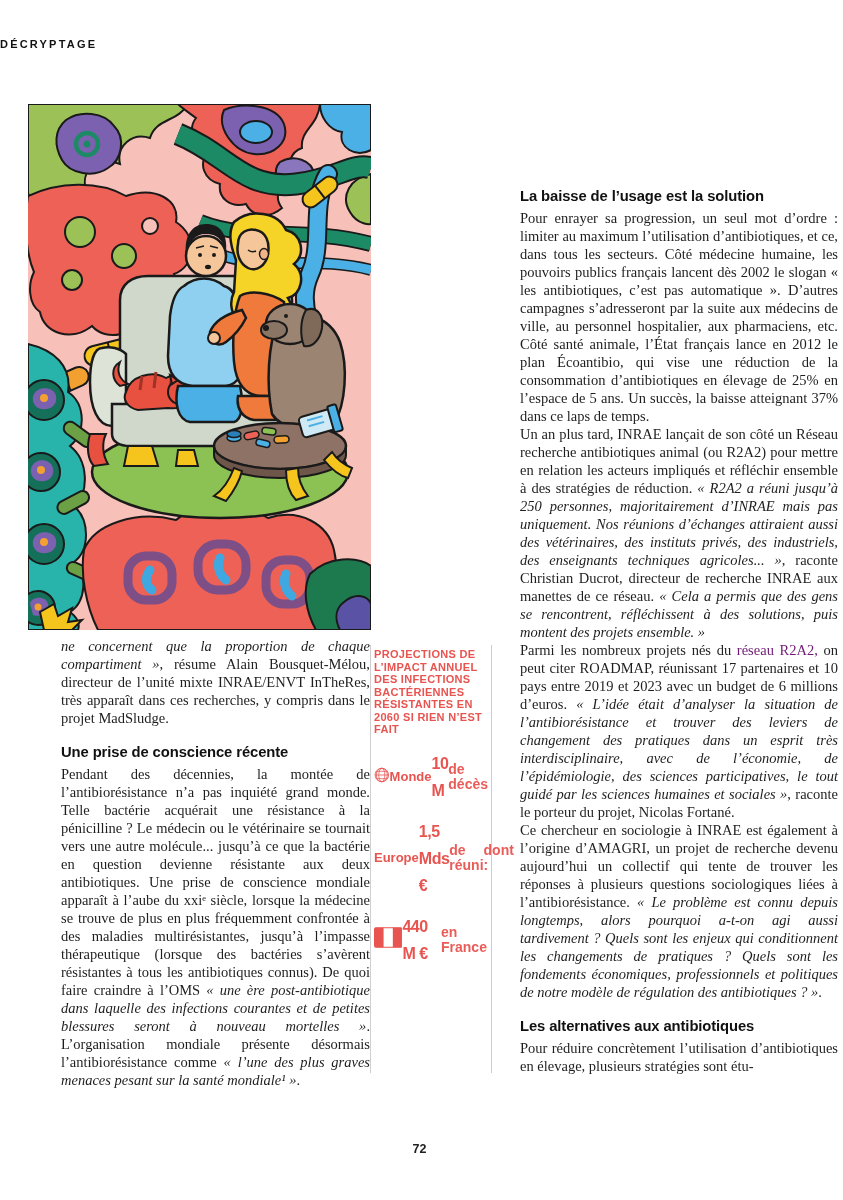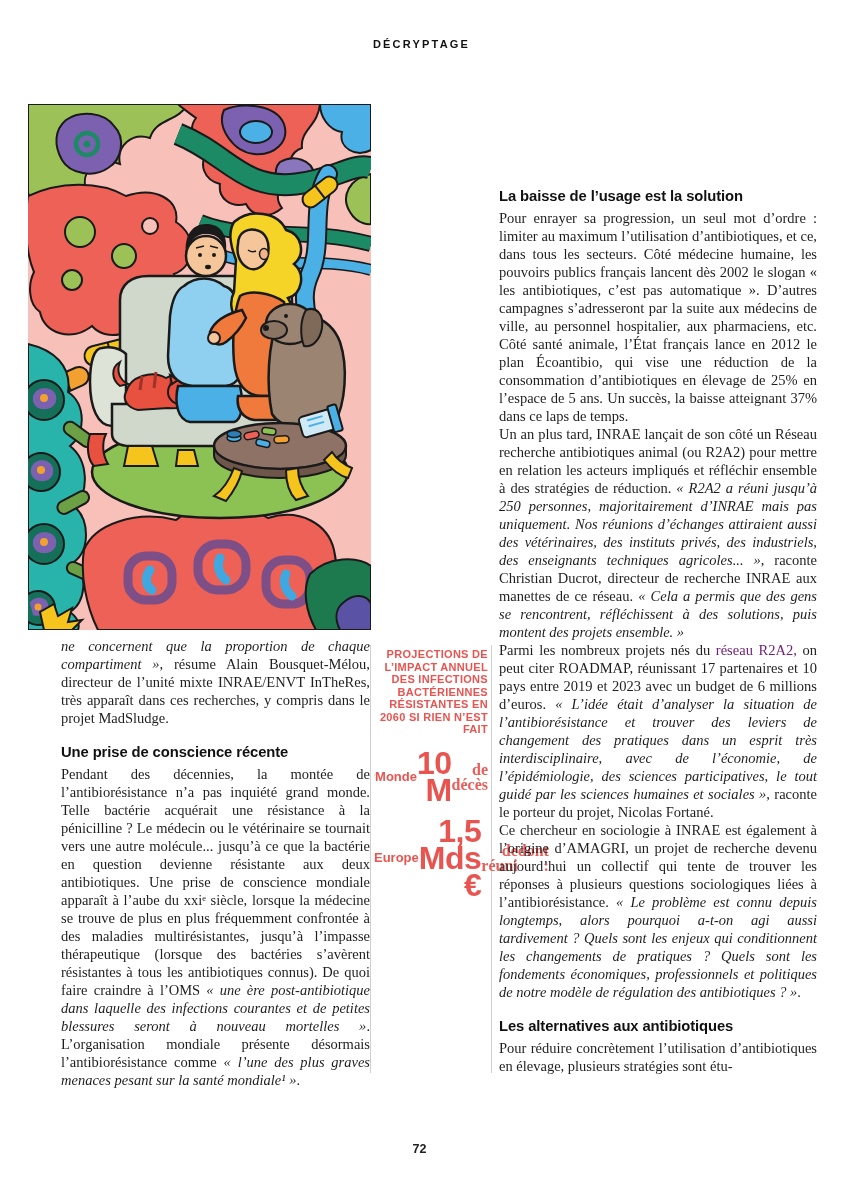--- a/index.html
+++ b/index.html
@@ -1,41 +1,41 @@
 <!DOCTYPE html>
 <html><head>
 <meta charset="utf-8">
 <style>
   html,body{margin:0;padding:0;background:#ffffff;}
   body{width:843px;height:1200px;position:relative;font-family:"Liberation Serif",serif;color:#1e1e1e;overflow:hidden;}
-  .kicker{position:absolute;top:38px;left:0;right:0;text-align:center;
+  .kicker{position:absolute;top:38px;left:0;right:0;
     font-family:"Liberation Sans",sans-serif;font-weight:bold;font-size:11px;letter-spacing:2.2px;color:#111;}
   .illustration{position:absolute;left:28px;top:104px;width:343px;height:526px;}
   .illustration svg{display:block;}
   .col{position:absolute;}
   .col-left{left:61px;top:637px;width:309px;}
-  .col-mid{left:374px;top:648px;width:114px;text-align:right;}
-  .col-right{left:499px;top:188px;width:318px;}
+  .col-mid{left:374px;top:648px;width:114px;text-align:left;}
+  .col-right{left:520px;top:188px;width:318px;}
   .rule{position:absolute;width:1px;background:#cfcfcf;top:645px;height:428px;}
   .rule-left{left:370px;}
   .rule-right{left:491px;}
   .body{font-size:14.5px;line-height:18px;text-align:justify;margin:0;}
   .body .it{font-style:italic;}
   .shead{font-family:"Liberation Sans",sans-serif;font-weight:bold;font-size:14.8px;line-height:17px;
     margin:17px 0 4px 0;color:#111;letter-spacing:-0.1px;}
   .shead.first{margin-top:0;}
   .link{color:#701a75;text-decoration:none;cursor:pointer;}
   
   .ig{color:#e85450;font-family:"Liberation Sans",sans-serif;}
   .ig-title{font-weight:bold;font-size:11px;line-height:12.5px;letter-spacing:0.3px;}
   .ig-item{margin-top:14px;display:flex;flex-direction:row;align-items:center;}
   .ig-icon{margin-bottom:4px;}
   .ig-label{font-weight:bold;font-size:13px;line-height:16px;}
-  .ig-value{font-weight:bold;font-size:32px;line-height:27px;letter-spacing:-0.5px;}
-  .ig-cap{font-size:16px;line-height:15px;font-weight:bold;opacity:0.95;font-family:Liberation Serif, serif;}
+  .ig-value{font-weight:bold;font-size:16px;line-height:27px;letter-spacing:-0.5px;}
+  .ig-cap{font-size:14px;line-height:15px;font-weight:bold;opacity:0.95;}
   .pagenum{position:absolute;top:1142px;left:0;right:4px;text-align:center;
     font-family:"Liberation Sans",sans-serif;font-weight:bold;font-size:12.5px;color:#222;}
 </style>
 </head>
 <body>
 
 <div>
 
   <div class="kicker">DÉCRYPTAGE</div>
 
@@ -237,20 +237,29 @@
           <circle cx="20" cy="6.5" r="1.3"></circle>
             <circle cx="24" cy="7.6" r="1.3"></circle>
             <circle cx="26.9" cy="10.5" r="1.3"></circle>
         </g>
       </svg>
       <div class="ig-label">Europe</div>
       <div class="ig-value">1,5 Mds €</div>
       <div class="ig-cap">de réuni</div>
       <div class="ig-cap">dont :</div>
     </div>
+    <div class="ig-item">
+      <svg class="ig-icon" width="40" height="29" viewBox="0 0 40 29">
+        <rect x="0.75" y="0.75" width="38.5" height="27.5" rx="2" fill="#ffffff" stroke="#e85450" stroke-width="1.5"></rect>
+        <path d="M2.5,0.75 h11 v27.5 h-11 a2,2 0 0 1 -1.75,-2 v-23.5 a2,2 0 0 1 1.75,-2 z" fill="#e85450"></path>
+        <path d="M26.5,0.75 h11 a2,2 0 0 1 1.75,2 v23.5 a2,2 0 0 1 -1.75,2 h-11 z" fill="#e85450"></path>
+      </svg>
+      <div class="ig-value">440 M €</div>
+      <div class="ig-cap">en France</div>
+    </div>
   </div>
 
   <div class="col col-right">
     <h3 class="shead first">La baisse de l’usage est la solution</h3>
     <p class="body"><span>Pour enrayer sa progression, un seul mot d’ordre : limiter au maximum l’utilisation d’antibiotiques, et ce, dans tous les secteurs. Côté médecine humaine, les pouvoirs publics français lancent dès 2002 le slogan « les antibiotiques, c’est pas automatique ». D’autres campagnes s’adresseront par la suite aux médecins de ville, au personnel hospitalier, aux pharmaciens, etc. Côté santé animale, l’État français lance en 2012 le plan Écoantibio, qui vise une réduction de la consommation d’antibiotiques en élevage de 25% en l’espace de 5 ans. Un succès, la baisse atteignant 37% dans ce laps de temps.</span></p>
     <p class="body"><span>Un an plus tard, INRAE lançait de son côté un Réseau recherche antibiotiques animal (ou R2A2) pour mettre en relation les acteurs impliqués et réfléchir ensemble à des stratégies de réduction. </span><span class="it">« R2A2 a réuni jusqu’à 250 personnes, majoritairement d’INRAE mais pas uniquement. Nos réunions d’échanges attiraient aussi des vétérinaires, des instituts privés, des industriels, des enseignants techniques agricoles... »</span><span>, raconte Christian Ducrot, directeur de recherche INRAE aux manettes de ce réseau. </span><span class="it">« Cela a permis que des gens se rencontrent, réfléchissent à des solutions, puis montent des projets ensemble. »</span></p>
     <p class="body"><span>Parmi les nombreux projets nés du </span><a class="link">réseau R2A2,</a><span> on peut citer ROADMAP, réunissant 17 partenaires et 10 pays entre 2019 et 2023 avec un budget de 6 millions d’euros. </span><span class="it">« L’idée était d’analyser la situation de l’antibiorésistance et trouver des leviers de changement des pratiques dans un esprit très interdisciplinaire, avec de l’économie, de l’épidémiologie, des sciences participatives, le tout guidé par les sciences humaines et sociales »</span><span>, raconte le porteur du projet, Nicolas Fortané.</span></p>
     <p class="body"><span>Ce chercheur en sociologie à INRAE est également à l’origine d’AMAGRI, un projet de recherche devenu aujourd’hui un collectif qui tente de trouver les réponses à plusieurs questions sociologiques liées à l’antibiorésistance. </span><span class="it">« Le problème est connu depuis longtemps, alors pourquoi a-t-on agi aussi tardivement ? Quels sont les enjeux qui conditionnent les changements de pratiques ? Quels sont les fondements économiques, professionnels et politiques de notre modèle de régulation des antibiotiques ? »</span><span>.</span></p>
     <h3 class="shead">Les alternatives aux antibiotiques</h3>
     <p class="body"><span>Pour réduire concrètement l’utilisation d’antibiotiques en élevage, plusieurs stratégies sont étu-</span></p>

